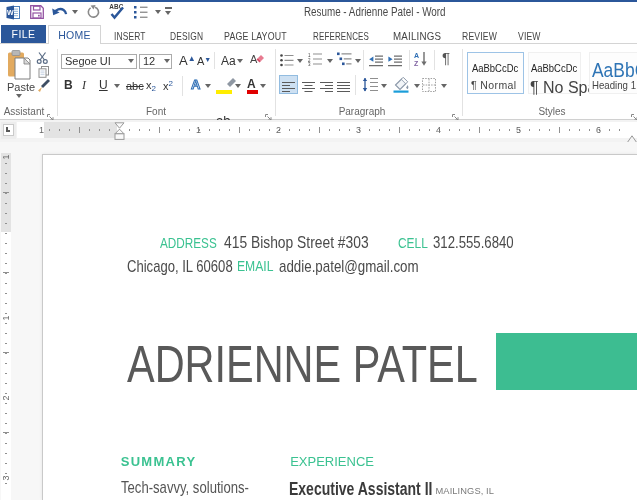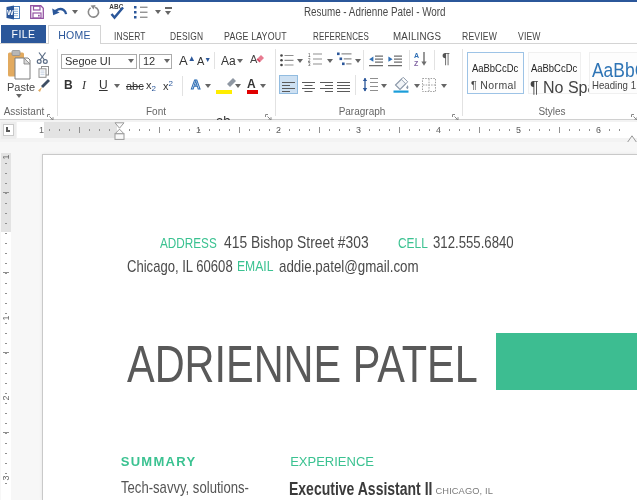--- a/index.html
+++ b/index.html
@@ -356,15 +356,15 @@
   <div class="abs" style="left:279.3px;top:256.6px;font-size:16.6px;color:#4a4a4a;white-space:nowrap;transform:scaleX(0.804);transform-origin:0 0;">addie.patel@gmail.com</div>
 
   <div class="abs" id="bigname" style="left:127px;top:334px;font-size:52px;color:#595959;letter-spacing:0px;white-space:nowrap;transform:scaleX(0.797);transform-origin:0 0;">ADRIENNE PATEL</div>
 
   <div class="abs" style="left:496px;top:333px;width:141px;height:57px;background:#3dbd91;"></div>
 
   <div class="abs" style="left:120.7px;top:454.1px;font-size:13px;color:#3bc291;letter-spacing:1.3px;white-space:nowrap;font-weight:bold;">SUMMARY</div>
   <div class="abs" style="left:120.5px;top:477.8px;font-size:16.6px;color:#555;white-space:nowrap;transform:scaleX(0.79);transform-origin:0 0;">Tech-savvy, solutions-</div>
   <div class="abs" style="left:290.2px;top:454.1px;font-size:13px;color:#3bc291;letter-spacing:0px;white-space:nowrap;">EXPERIENCE</div>
   <div class="abs" style="left:288.6px;top:478.7px;font-size:17.5px;font-weight:bold;color:#3b3b3b;white-space:nowrap;transform:scaleX(0.80);transform-origin:0 0;">Executive Assistant II</div>
-  <div class="abs" style="left:435.5px;top:485.6px;font-size:9.3px;color:#7a7a7a;letter-spacing:0.1px;white-space:nowrap;">CHICAGO, IL</div>
+  <div class="abs" style="left:435.5px;top:485.6px;font-size:9.3px;color:#7a7a7a;letter-spacing:0.1px;white-space:nowrap;">MAILINGS, IL</div>
 
 </div>
 
 </body></html>

